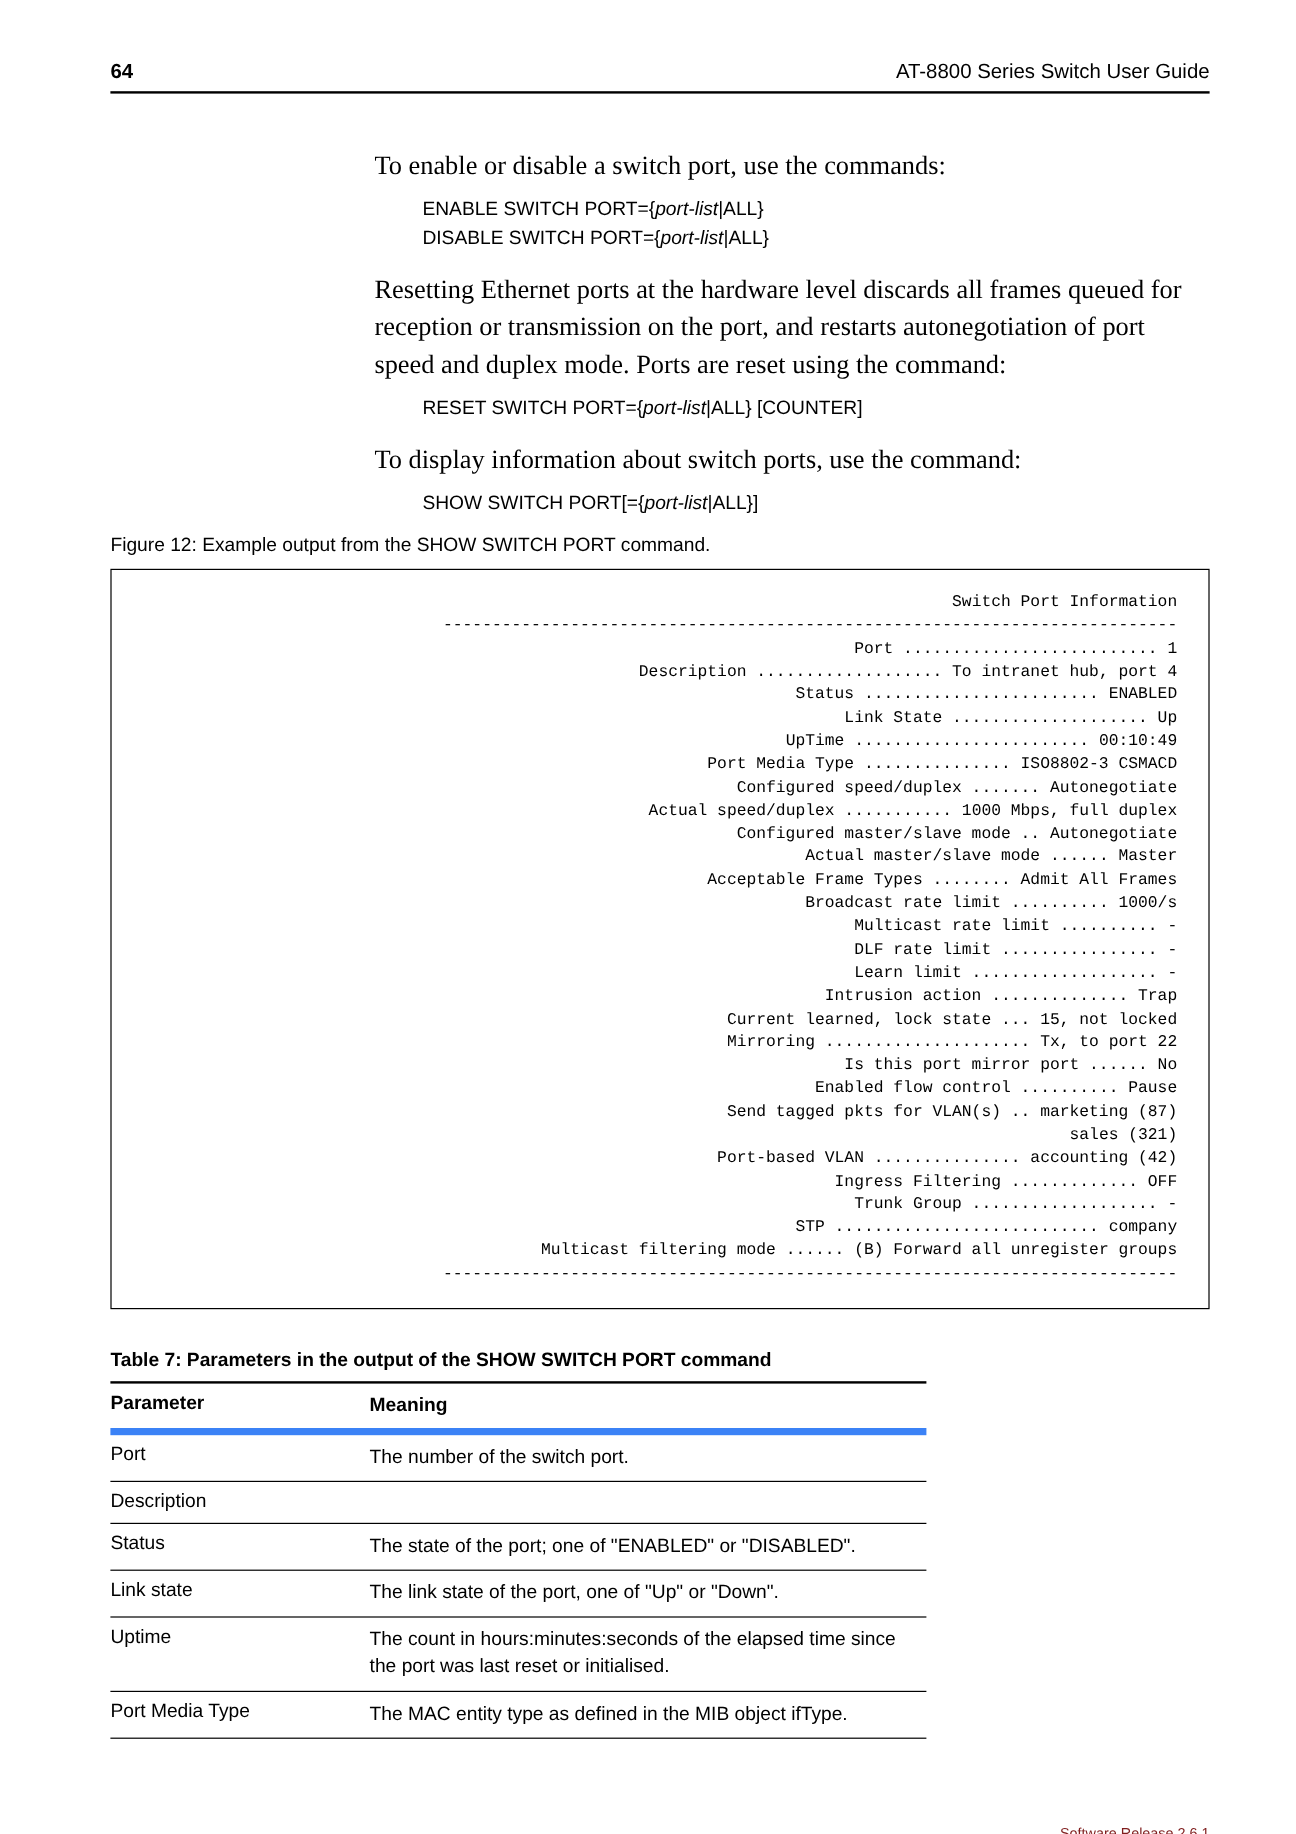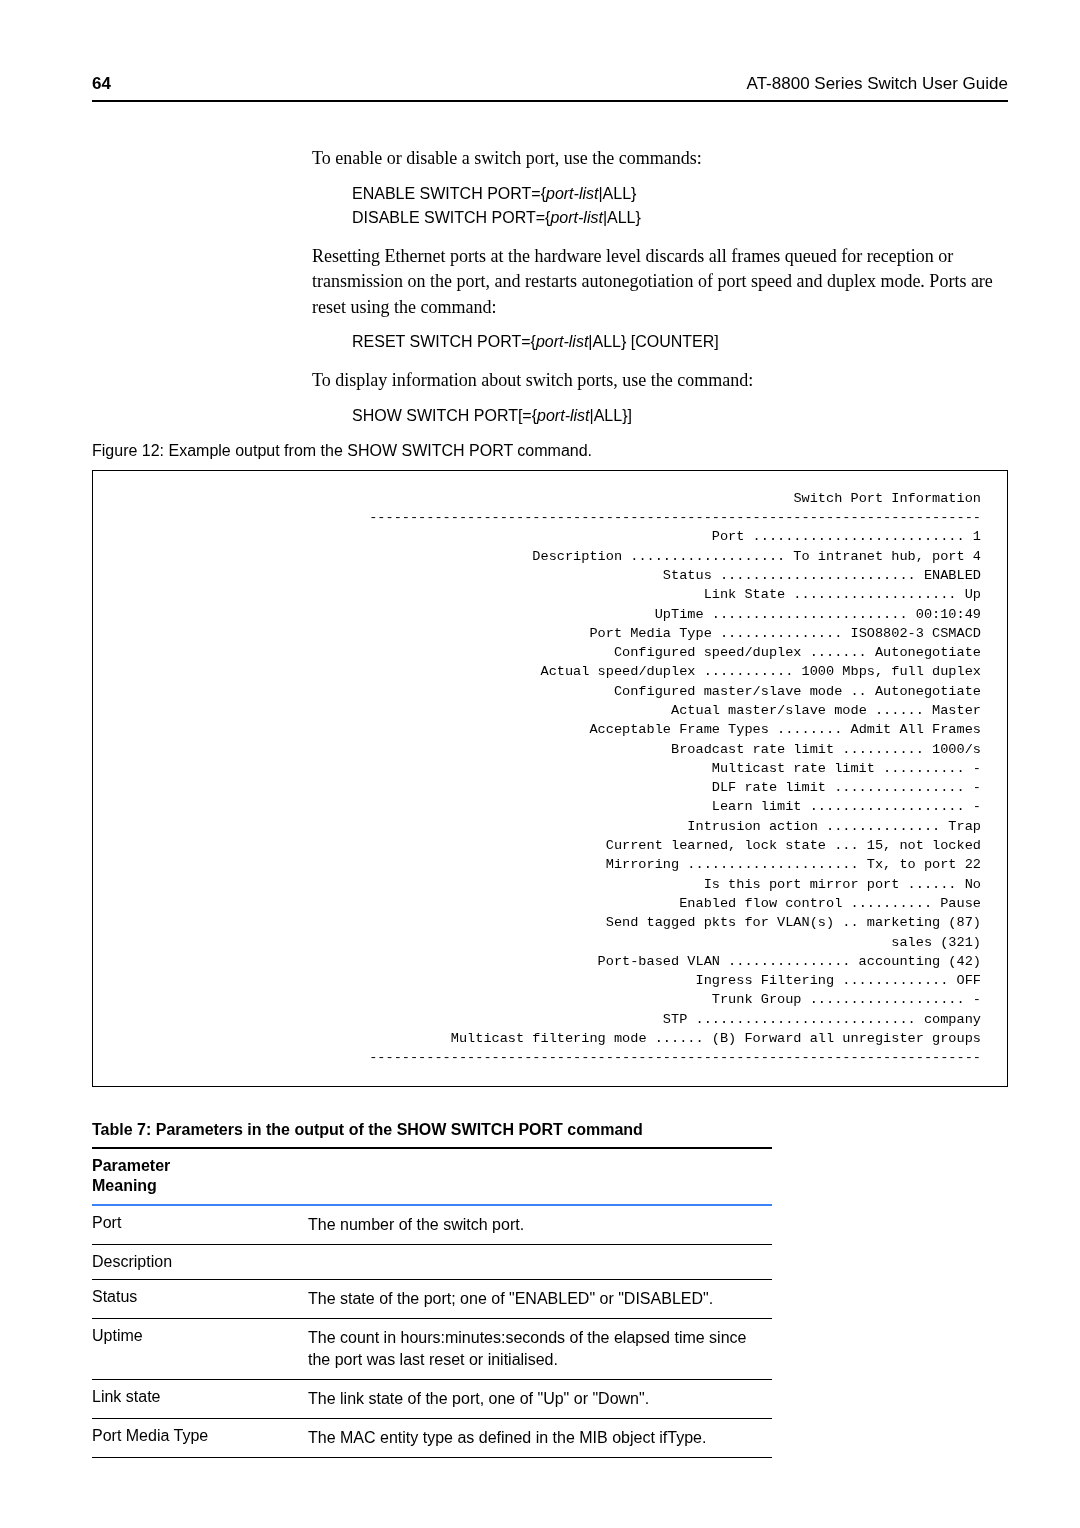--- a/index.html
+++ b/index.html
@@ -15,29 +15,28 @@
       justify-content: space-between;
       align-items: baseline;
       border-bottom: 2.5px solid #000;
       padding-bottom: 6px;
       margin-bottom: 44px;
     }
     .page-num {
       font-family: Arial, Helvetica, sans-serif;
       font-weight: bold;
       font-size: 17px;
-      margin-top: 24px;
     }
     .guide-title {
       font-family: Arial, Helvetica, sans-serif;
       font-weight: normal;
       font-size: 17px;
     }
     .body-text {
-      font-size: 18px;
+      font-size: 22px;
       line-height: 1.42;
       margin-left: 220px;
       margin-bottom: 10px;
     }
     .code-block {
       font-family: Liberation Sans, sans-serif;
       font-size: 16px;
       margin-left: 260px;
       margin-bottom: 14px;
       line-height: 1.5;
@@ -68,23 +67,22 @@
       font-weight: bold;
       font-size: 16px;
       margin-bottom: 8px;
     }
     .param-table {
       border-top: 2.5px solid #000;
       width: 680px;
     }
     .param-header {
       display: flex;
-      border-bottom: 2px solid #3b82f6;
+      border-bottom: 6px solid #3b82f6;
       padding: 8px 0 7px 0;
-      flex-direction: column;
     }
     .param-row {
       display: flex;
       border-bottom: 1px solid #000;
       padding: 8px 0 8px 0;
     }
     .col-param {
       font-family: Arial, Helvetica, sans-serif;
       font-size: 16px;
       width: 216px;
@@ -174,26 +172,26 @@
     <div class="col-meaning">The number of the switch port.</div>
   </div>
   <div class="param-row">
     <div class="col-param">Description</div>
   </div>
   <div class="param-row">
     <div class="col-param">Status</div>
     <div class="col-meaning">The state of the port; one of "ENABLED" or "DISABLED".</div>
   </div>
   <div class="param-row">
+    <div class="col-param">Link state</div>
+    <div class="col-meaning">The link state of the port, one of "Up" or "Down".</div>
+  </div>
+  <div class="param-row">
     <div class="col-param">Uptime</div>
     <div class="col-meaning">The count in hours:minutes:seconds of the elapsed time since the port was last reset or initialised.</div>
-  </div>
-  <div class="param-row">
-    <div class="col-param">Link state</div>
-    <div class="col-meaning">The link state of the port, one of "Up" or "Down".</div>
   </div>
   <div class="param-row">
     <div class="col-param">Port Media Type</div>
     <div class="col-meaning">The MAC entity type as defined in the MIB object ifType.</div>
   </div>
 </div>
 
 <div class="footer">
   <div>Software Release 2.6.1</div>
   <div>C613-02039-00 REV A</div>

